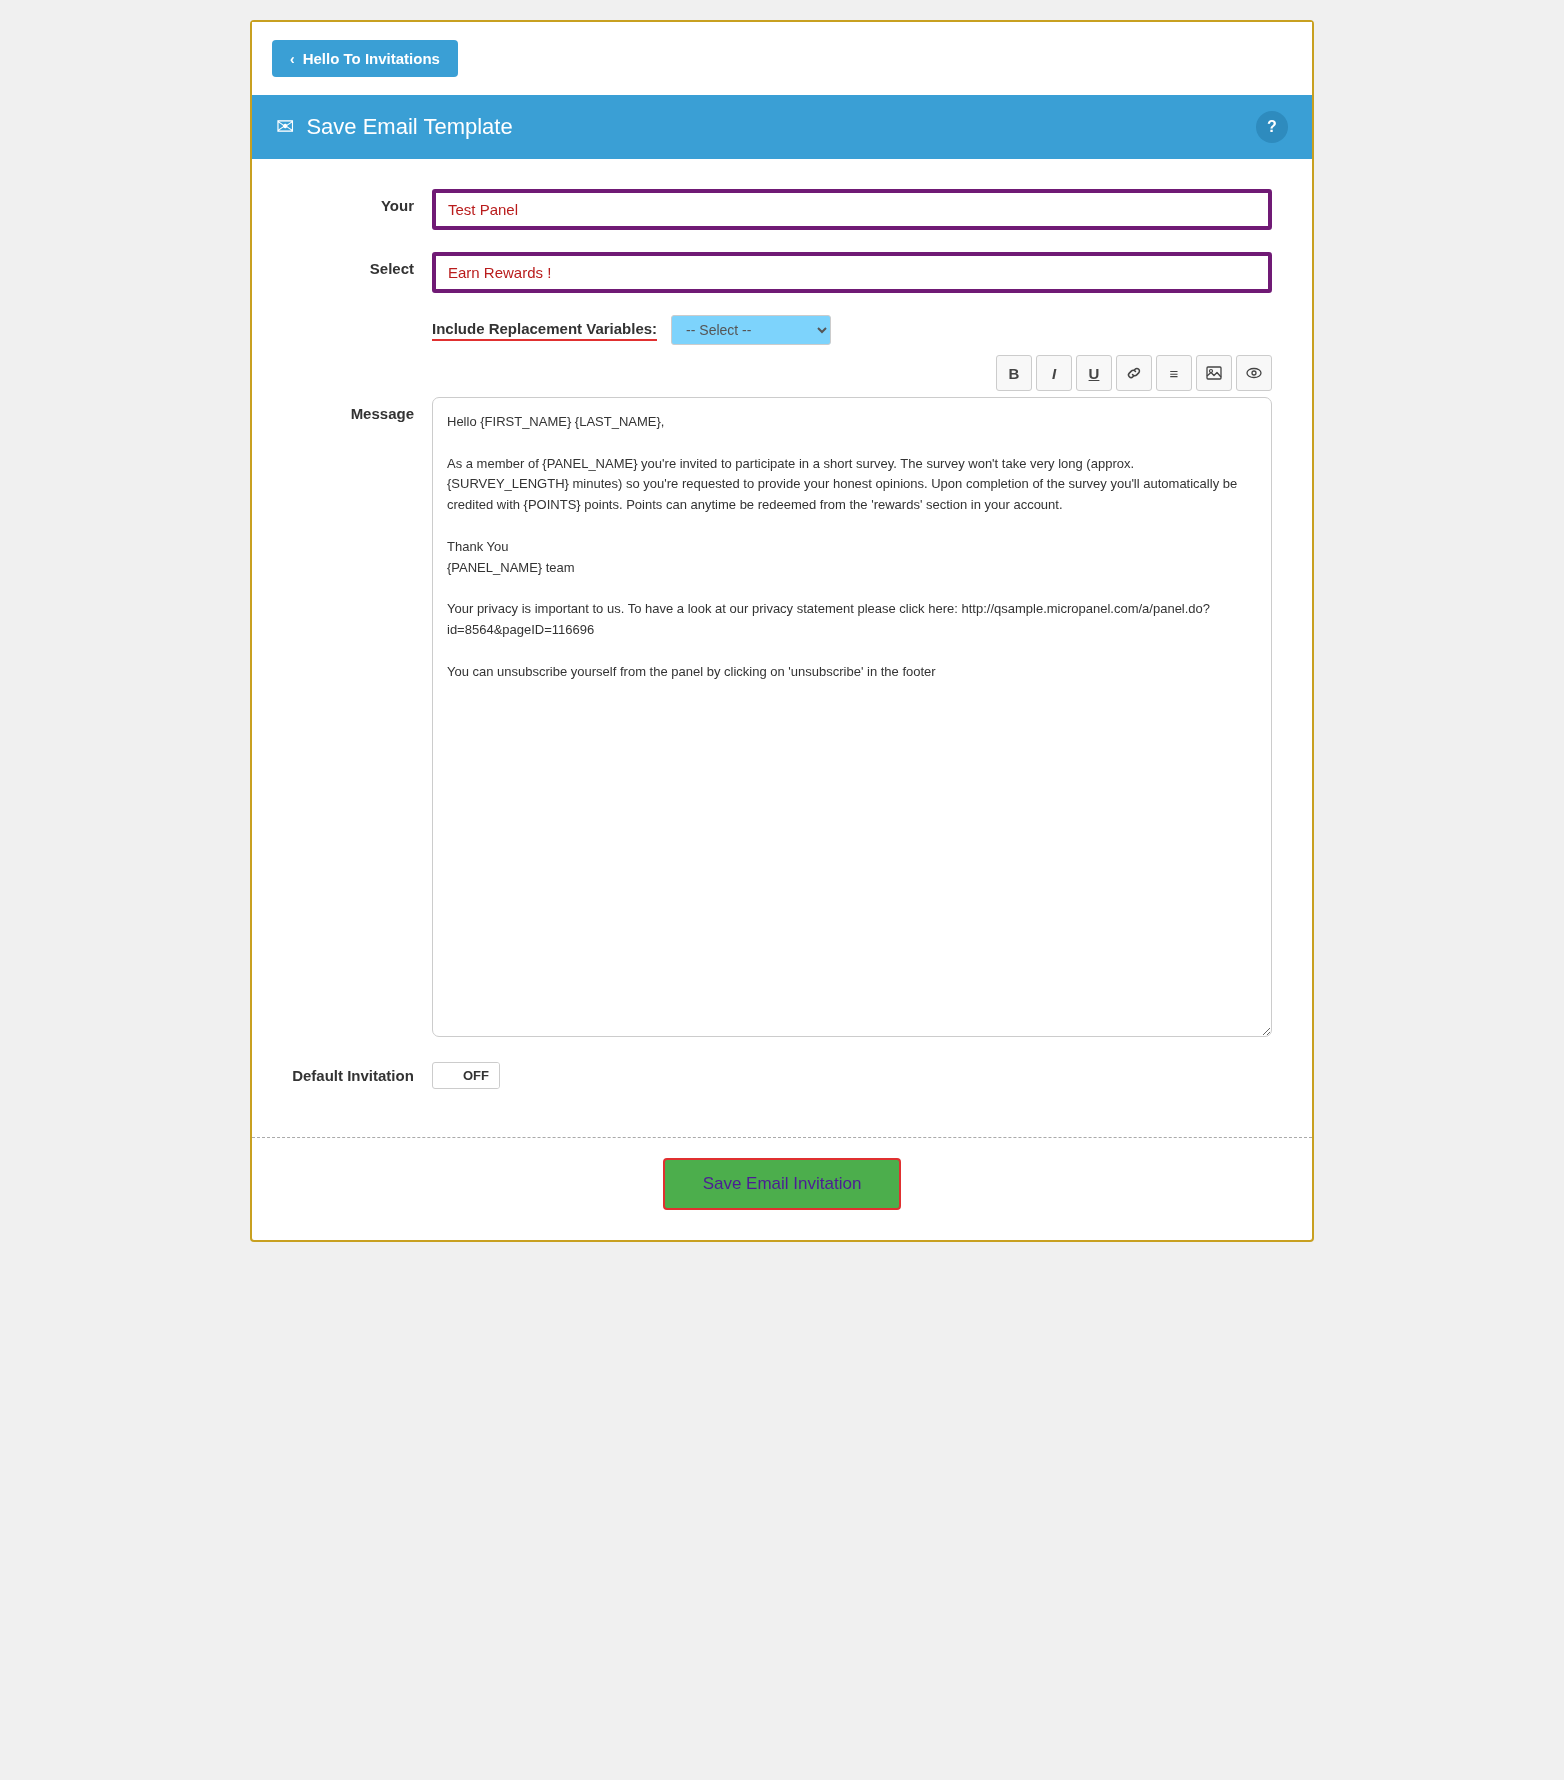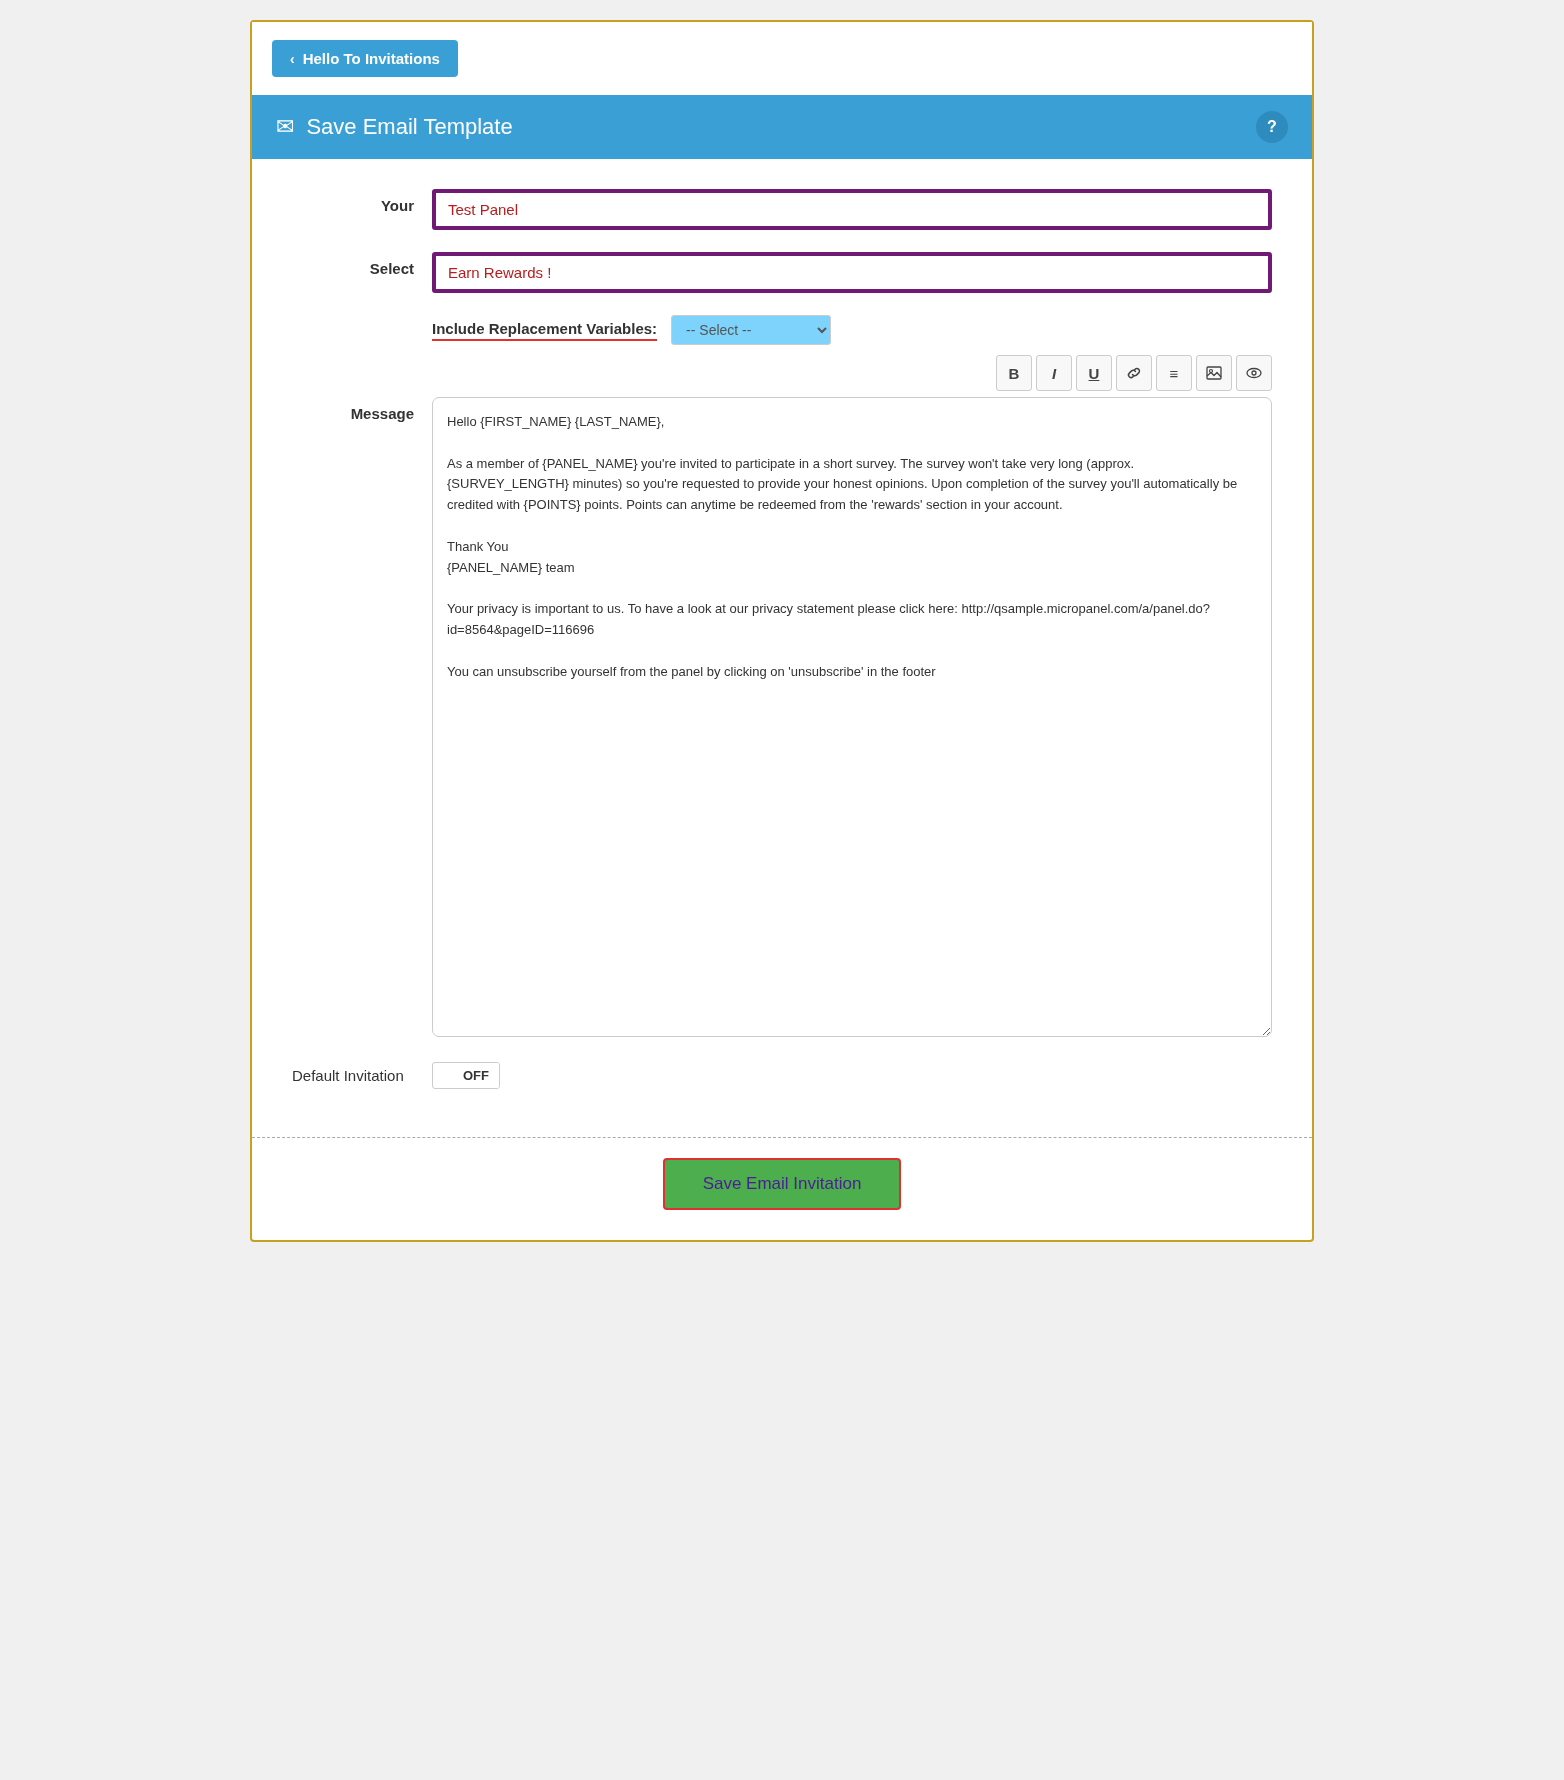--- a/index.html
+++ b/index.html
@@ -186,22 +186,22 @@
     }
 
     .default-row {
       display: flex;
       align-items: center;
       margin-bottom: 18px;
     }
 
     .default-label {
       width: 140px;
-      font-weight: normal;
-      text-align: left;
+      font-weight: bold;
+      text-align: center;
       padding-right: 18px;
       flex-shrink: 0;
     }
 
     .toggle-wrapper {
       display: flex;
       align-items: center;
       border: 1px solid #ccc;
       border-radius: 3px;
       overflow: hidden;

